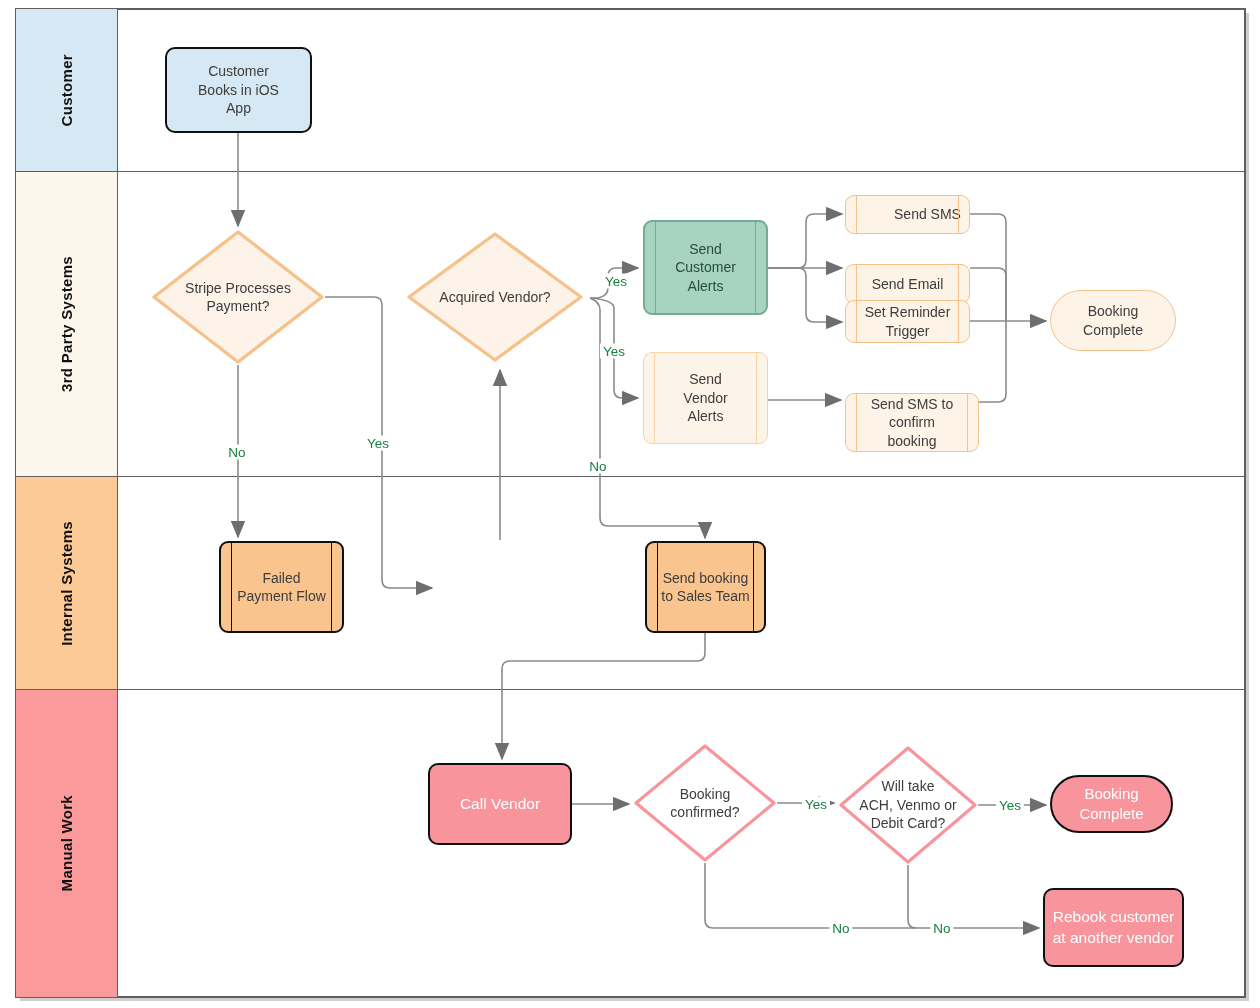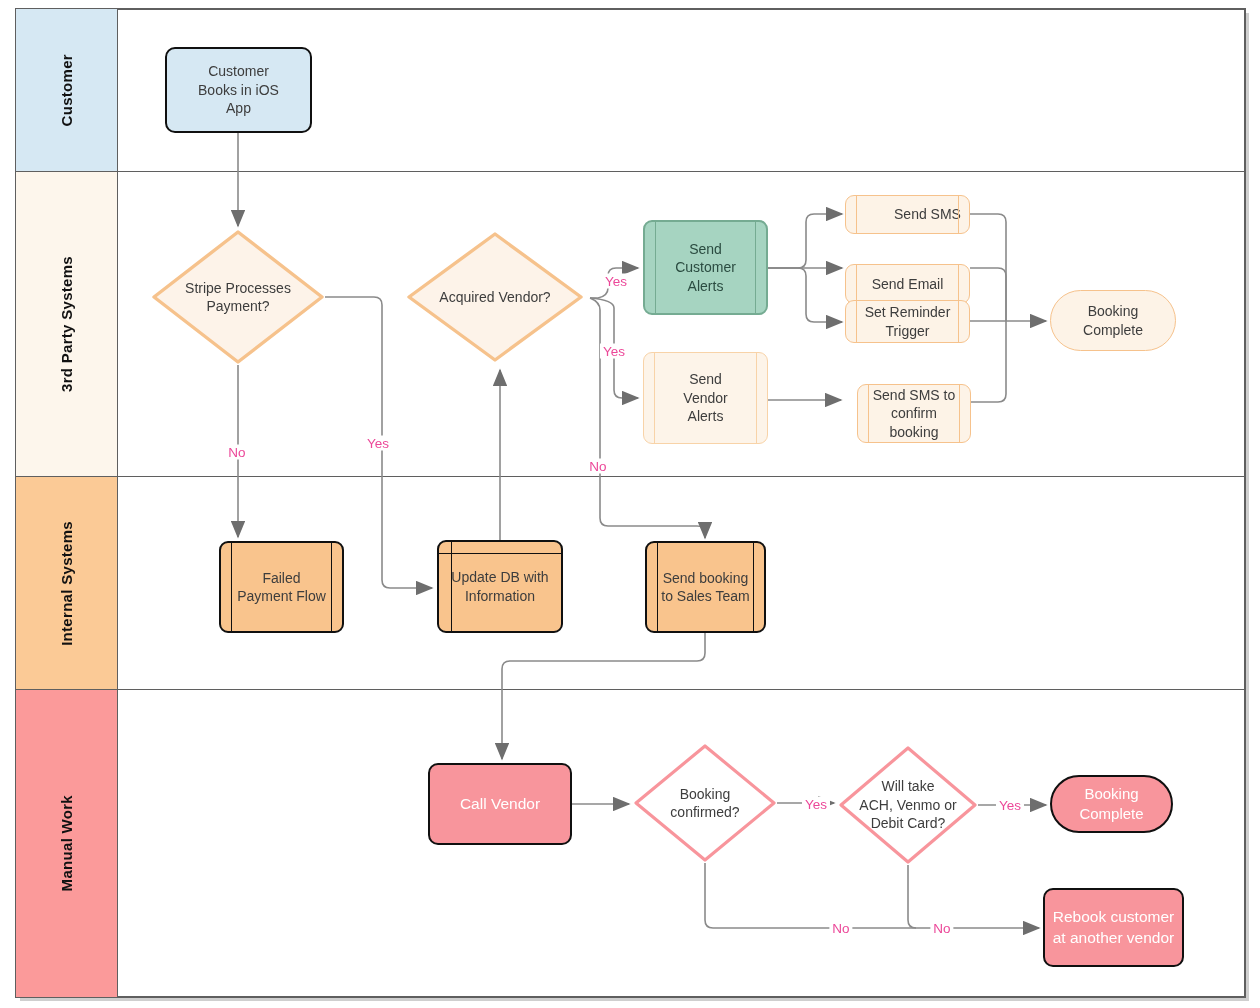--- a/index.html
+++ b/index.html
@@ -34,21 +34,21 @@
   .pill-cream{background:#fdf3e7;border:1.7px solid #f6c28c;border-radius:31px;}
   .pill-pink{background:#f8959c;border:2px solid #101010;border-radius:30px;
              color:#fff;font-size:15px;}
   .box-pink{background:#f8959c;border:2px solid #101010;border-radius:10px;
             color:#fff;font-size:15.5px;}
   .diamond-wrap{background:transparent;border:none;}
   .diamond-wrap svg{position:absolute;left:0;top:0;}
   .dlabel{position:absolute;inset:0;display:flex;align-items:center;justify-content:center;
           text-align:center;white-space:pre-line;}
   .elabel{position:absolute;z-index:3;transform:translate(-50%,-50%);
-          background:#fff;padding:0 3px;font-size:13.5px;color:#ec4899;}
+          background:#fff;padding:0 3px;font-size:13.5px;color:#15803d;}
 </style>
 </head>
 <body>
 
 <div class="stage">
 
   <div class="frame"></div>
 
   <div class="cell" style="top:8px;height:164px;background:#d6e8f3;">
     <span>Customer</span>
@@ -128,29 +128,27 @@
   <div class="node proc-cream bars" style="left:845px;top:300px;width:125px;height:43px;">Set Reminder
 Trigger</div>
 
   <div class="node pill-cream" style="left:1050px;top:290px;width:126px;height:61px;">Booking
 Complete</div>
 
   <div class="node proc-cream-lt bars" style="left:643px;top:352px;width:125px;height:92px;">Send
 Vendor
 Alerts</div>
 
-  <div class="node proc-cream bars" style="left:845px;top:384px;width:114px;height:59px;margin-left:12px;">Send SMS to
+  <div class="node proc-cream bars" style="left:845px;top:393px;width:134px;height:59px;">Send SMS to
 confirm
 booking</div>
 
   <div class="node proc-orange bars" style="left:175px;top:541px;width:125px;height:92px;margin-left:44px;">Failed
 Payment Flow</div>
 
-  <div class="node proc-orange card" style="left:437px;top:540px;width:126px;height:93px;">Update DB with
-Information</div>
 
   <div class="node proc-orange bars" style="left:645px;top:541px;width:121px;height:92px;">Send booking
 to Sales Team</div>
 
   <div class="node box-pink" style="left:428px;top:763px;width:144px;height:82px;">Call Vendor</div>
 
   <div class="node diamond-wrap" style="left:633px;top:743px;width:144px;height:120px;">
     <svg width="144" height="120" viewBox="0 0 144 120">
       <polygon points="72,3 141,60 72,117 3,60" fill="#ffffff" stroke="#f8959c" stroke-width="3.2" stroke-linejoin="round"></polygon>
     </svg>

